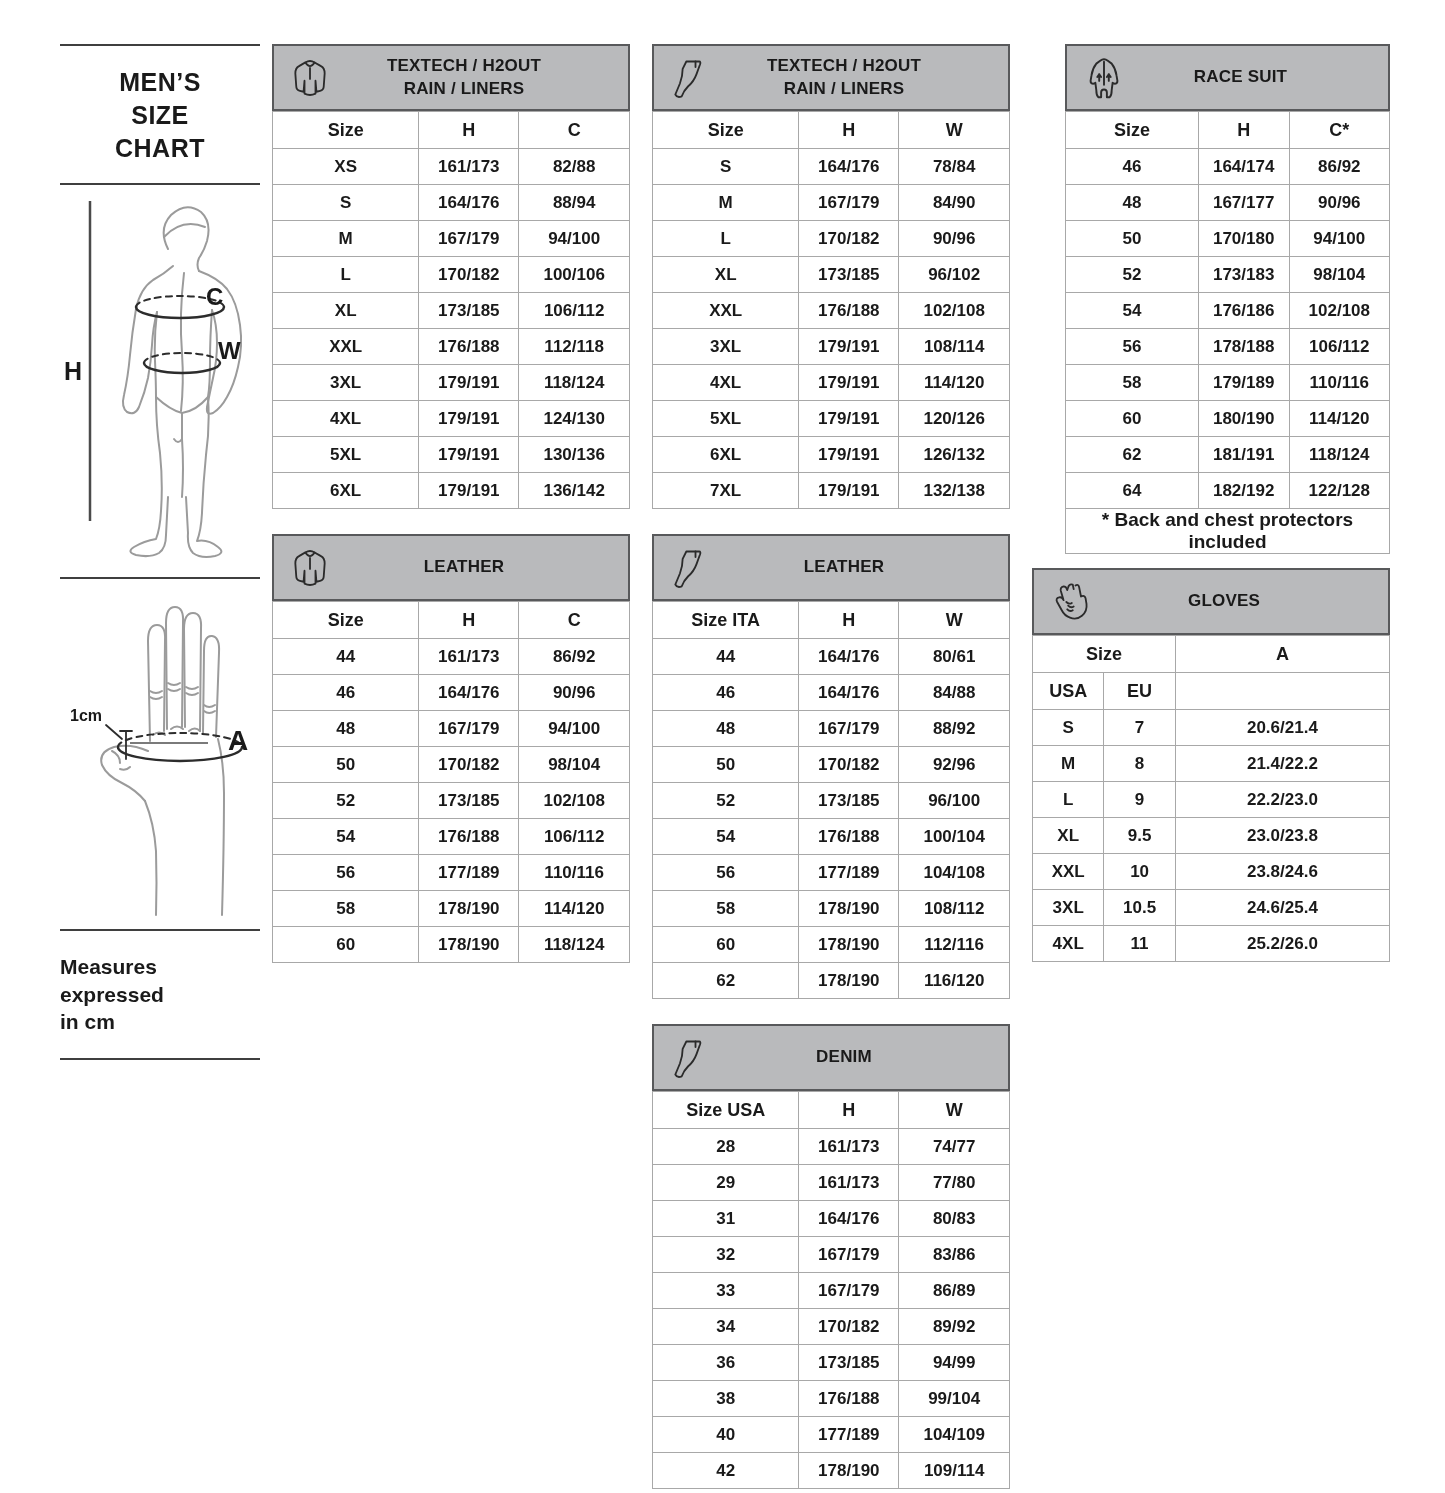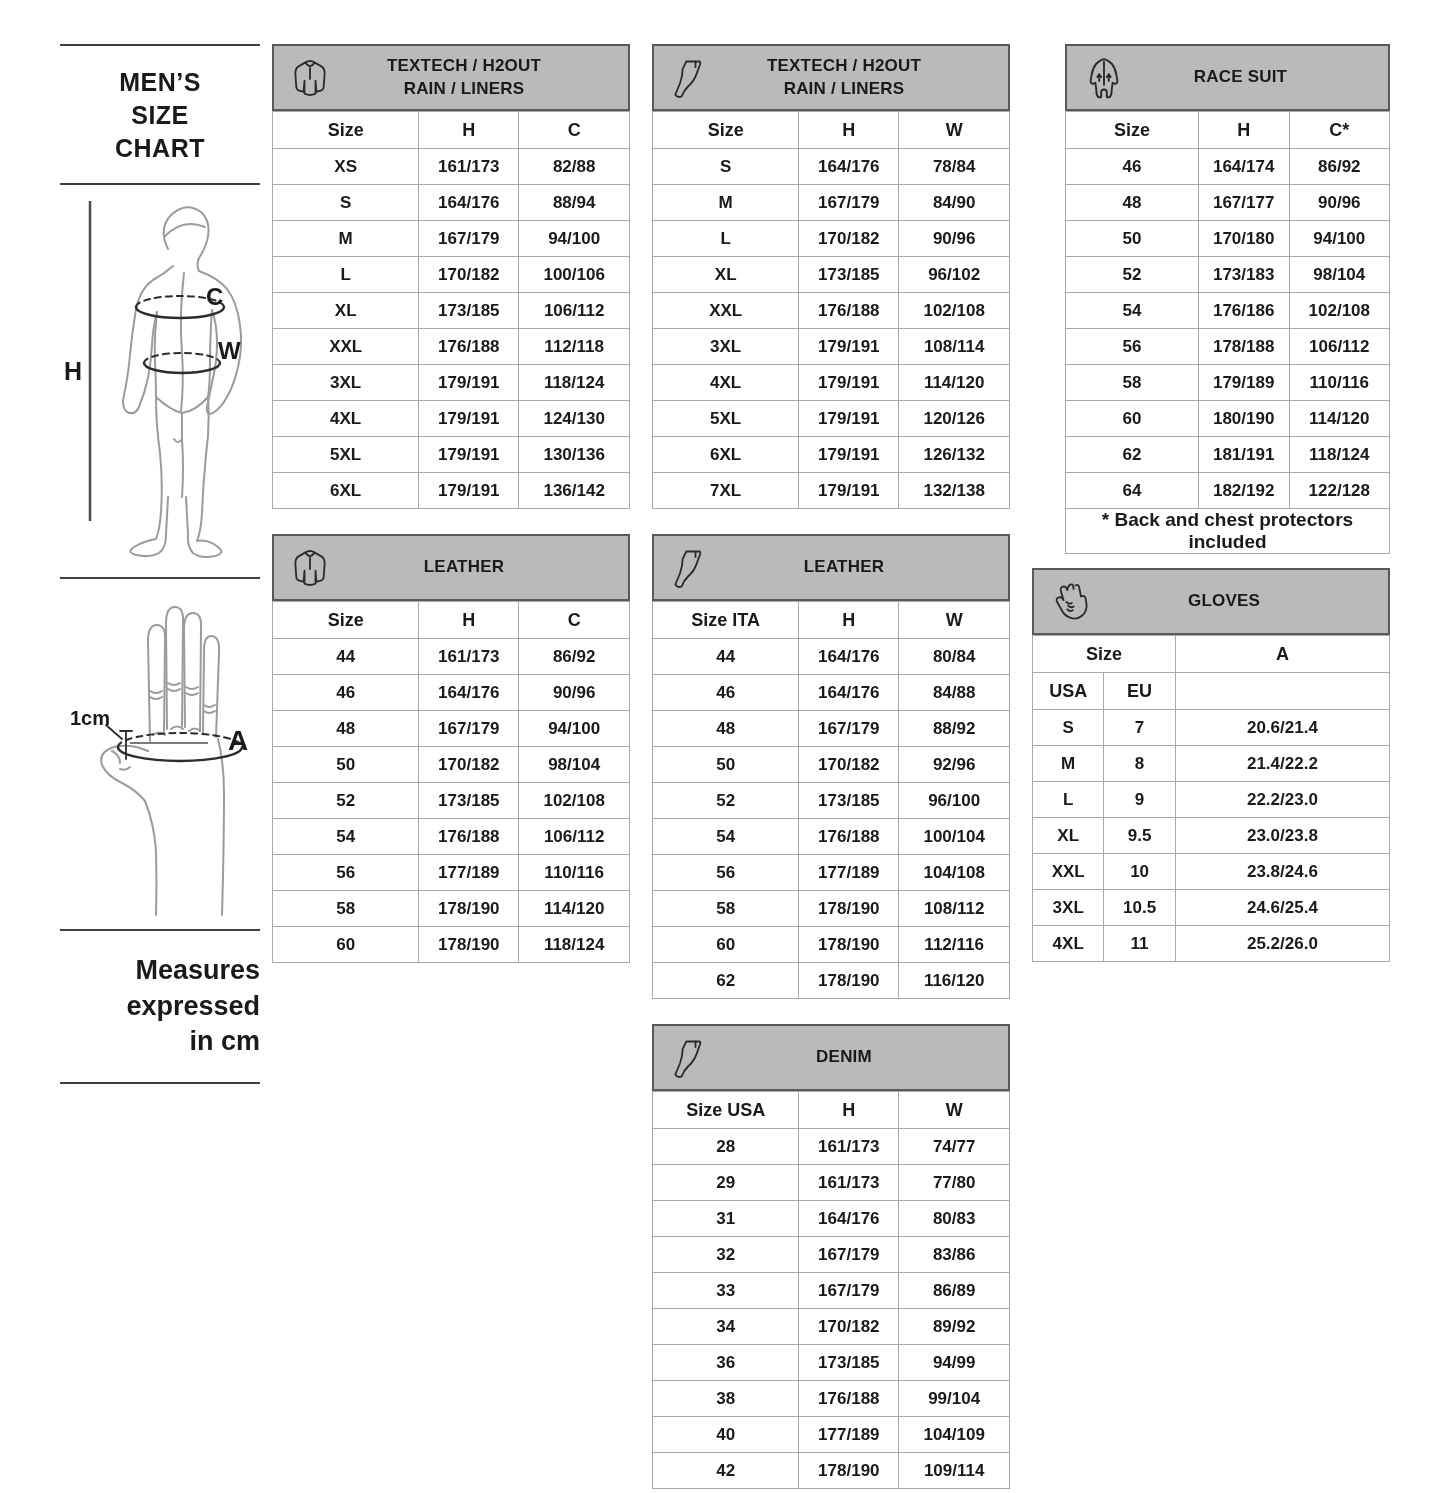--- a/index.html
+++ b/index.html
@@ -17,31 +17,31 @@
   .page{position:relative;width:1445px;height:1493px;border-radius:14px;}
 
   
   .sidebar{position:absolute;left:60px;top:44px;width:200px;}
   .rule{border-top:2px solid var(--c-rule);height:0;width:100%;}
   .sidebar-title{
     margin:0;padding:20px 0 18px 0;text-align:center;
     font-size:25px;line-height:1.32;white-space:pre-line;letter-spacing:.5px;
   }
   .sidebar-note{
-    padding:22px 0;text-align:right;font-size:27px;line-height:1.32;white-space:pre-line;
+    padding:22px 0;text-align:left;font-size:21px;line-height:1.32;white-space:pre-line;
   }
   .figure{position:relative;width:200px;}
   .figure svg{display:block;}
   .body-figure{height:392px;}
   .hand-figure{height:350px;}
   .fig-label{position:absolute;font-weight:700;}
   .h-label{left:4px;top:172px;font-size:25px;}
   .c-label{left:146px;top:98px;font-size:24px;}
   .w-label{left:158px;top:152px;font-size:24px;}
-  .cm-label{left:10px;top:128px;font-size:20px;}
+  .cm-label{left:10px;top:128px;font-size:16px;}
   .a-label{left:168px;top:146px;font-size:28px;}
 
   
   .tcol{position:absolute;top:44px;width:358px;}
   .tcol-1{left:272px;}
   .tcol-2{left:652px;}
   .tcol-3{left:1032px;}
   .size-table{margin-bottom:25px;}
   .gap-lg{margin-bottom:14px;padding-left:33px;}
 
@@ -418,21 +418,21 @@
             <tr>
           <th>Size ITA</th>
           <th>H</th>
           <th>W</th>
         </tr>
           </thead>
         <tbody>
             <tr>
               <td>44</td>
               <td>164/176</td>
-              <td>80/84</td>
+              <td>80/61</td>
             </tr>
             <tr>
               <td>46</td>
               <td>164/176</td>
               <td>84/88</td>
             </tr>
             <tr>
               <td>48</td>
               <td>167/179</td>
               <td>88/92</td>

